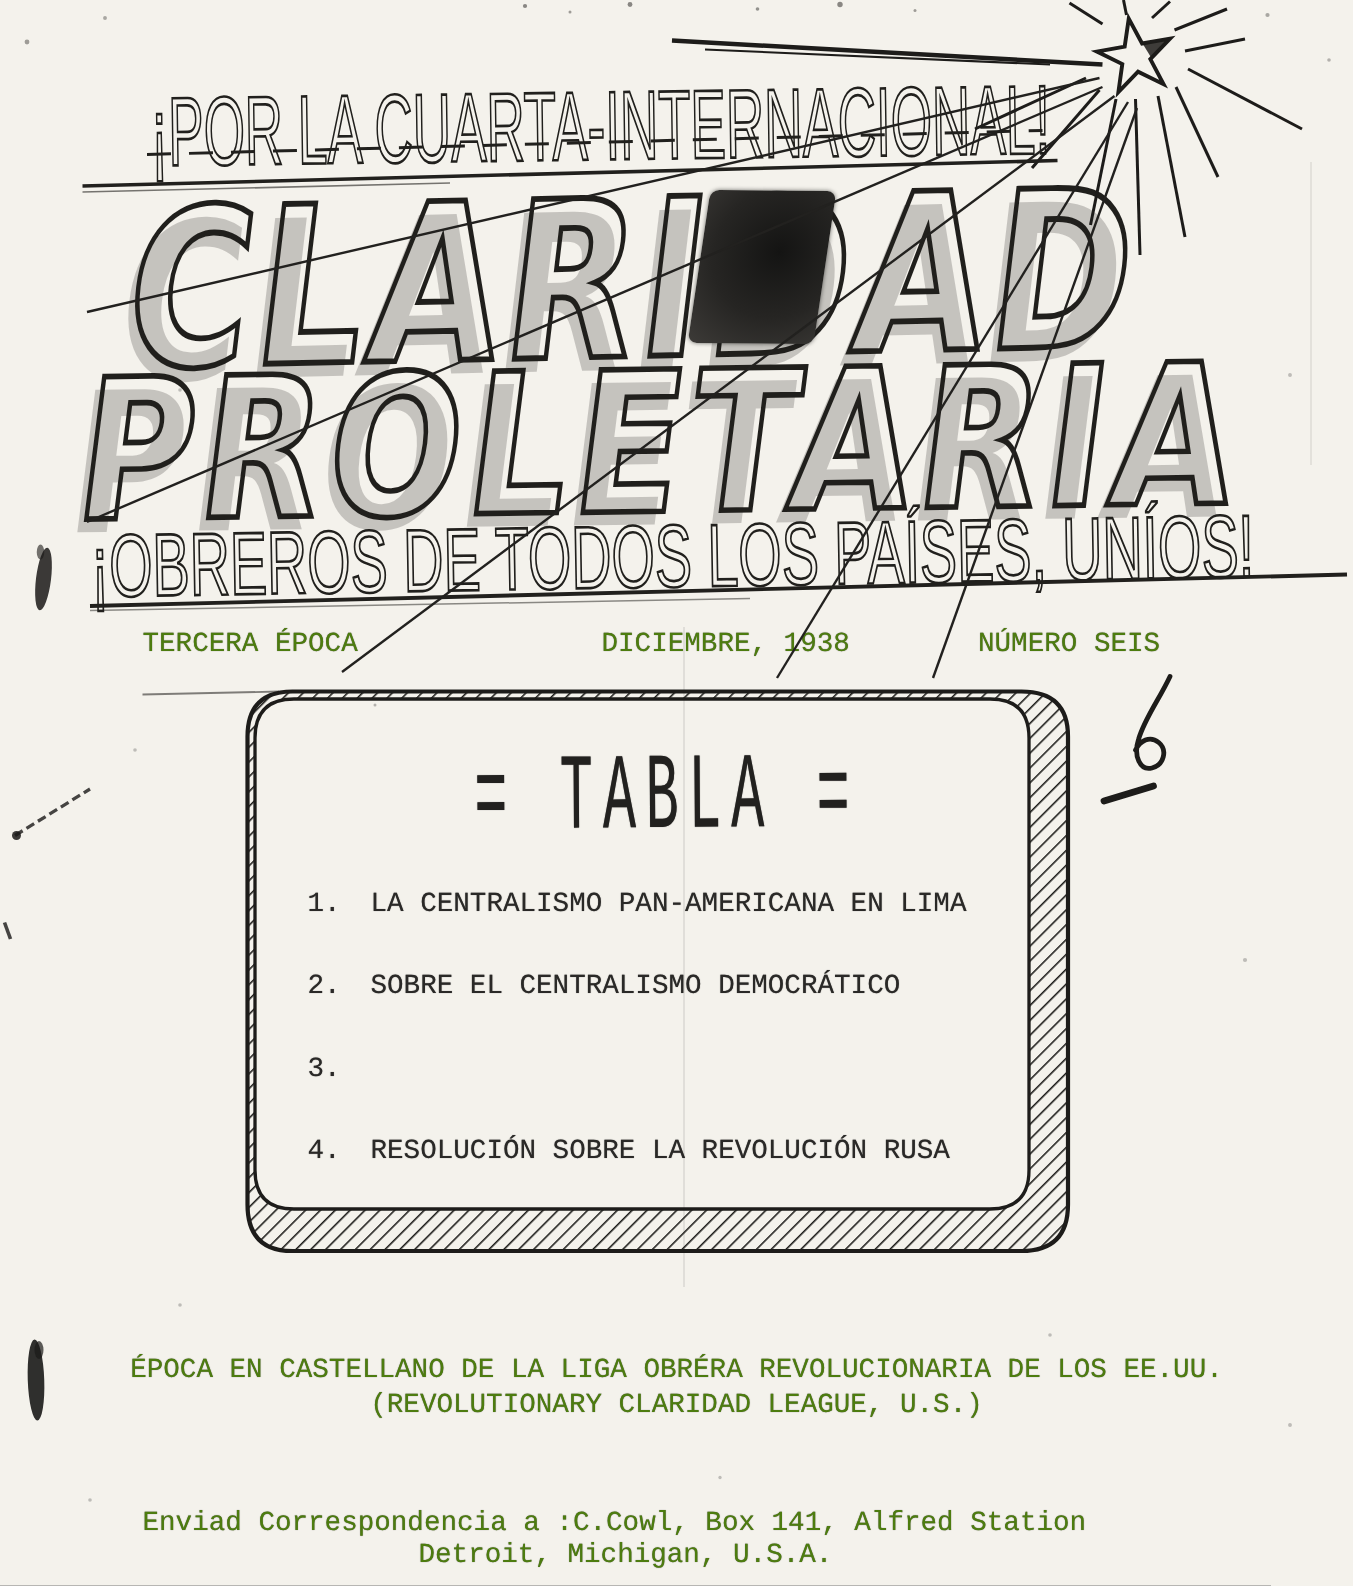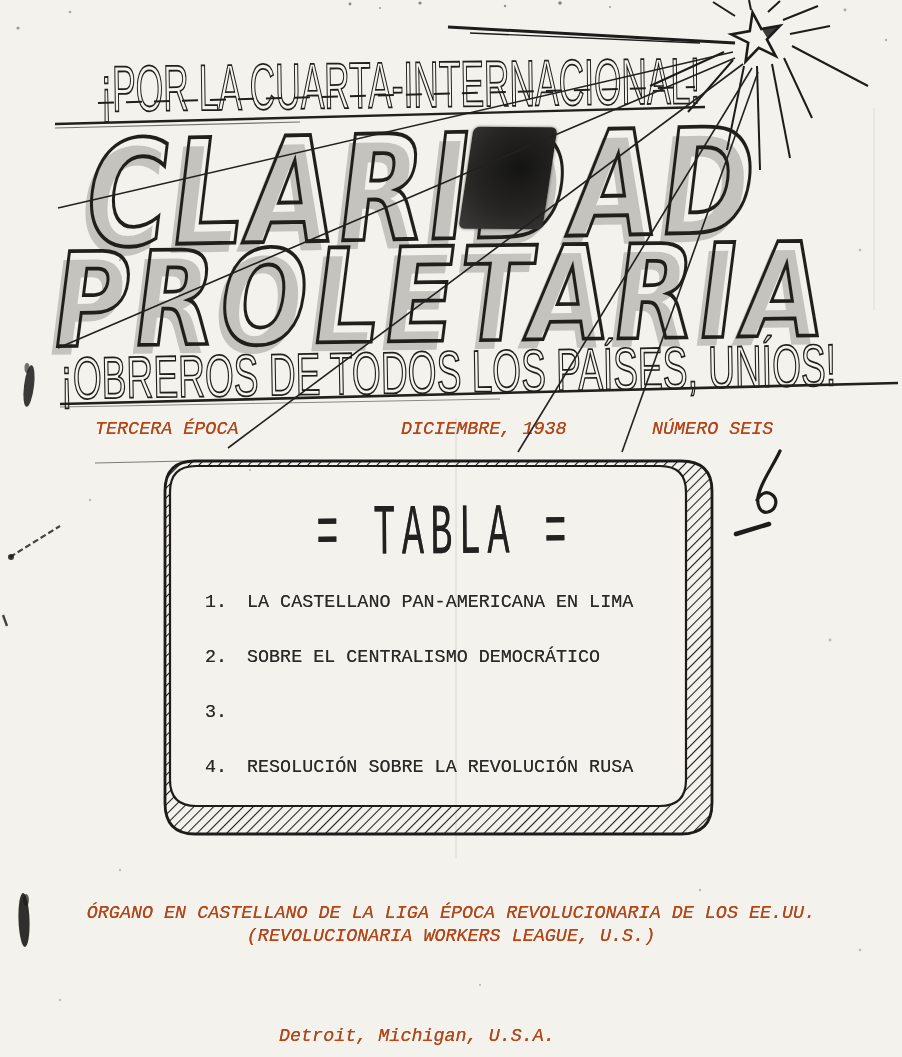--- a/index.html
+++ b/index.html
@@ -5,22 +5,22 @@
   html,body{margin:0;padding:0;background:#888;}
   #page{
     position:relative;width:902px;height:1057px;overflow:hidden;
     background:#f4f2ec;
     font-family:"Liberation Mono","DejaVu Sans Mono",monospace;
     color:#262523;
   }
   
   .tw{
     position:absolute;font-family:"Liberation Mono","DejaVu Sans Mono",monospace;
-    font-size:18.4px;line-height:1;color:#c2410c;letter-spacing:0;
-    text-shadow:0 0 .6px rgba(20,20,20,.65);white-space:pre;font-style:italic;
+    font-size:18.4px;line-height:1;color:#4d7c0f;letter-spacing:0;
+    text-shadow:0 0 .6px rgba(20,20,20,.65);white-space:pre;
   }
   
   .outline-hand{
     position:absolute;font-family:"Liberation Sans","DejaVu Sans",sans-serif;
     font-weight:400;color:transparent;
     -webkit-text-stroke:1.7px #21201d;
     white-space:pre;line-height:1;transform-origin:0 0;
   }
   .slogan-top{left:100px;top:57px;font-size:62px;transform:rotate(-.8deg) scaleX(.57) scaleY(1.05);}
   .slogan-bottom{left:60px;top:349px;font-size:58px;transform:rotate(-1deg) scaleX(.64) scaleY(1.02);}
@@ -84,39 +84,40 @@
     <div class="outline-hand slogan-bottom">¡OBREROS DE TODOS LOS PAÍSES, UNÍOS!</div>
 
     <div class="tw" style="left:95px;top:421px;">TERCERA ÉPOCA</div>
     <div class="tw" style="left:353px;top:421px;margin-left:48px;">DICIEMBRE, 1938</div>
     <div class="tw" style="left:652px;top:421px;">NÚMERO SEIS</div>
 
     <div class="tabla-title">= TABLA =</div>
 
     <div class="toc-row" style="top:594px;">
       <span class="toc-num">1.</span>
-      <span class="toc-text">LA CASTELLANO PAN-AMERICANA EN LIMA</span>
+      <span class="toc-text">LA CENTRALISMO PAN-AMERICANA EN LIMA</span>
     </div>
     <div class="toc-row" style="top:649px;">
       <span class="toc-num">2.</span>
       <span class="toc-text">SOBRE EL CENTRALISMO DEMOCRÁTICO</span>
     </div>
     <div class="toc-row" style="top:704px;">
       <span class="toc-num">3.</span>
     </div>
     <div class="toc-row" style="top:759px;">
       <span class="toc-num">4.</span>
       <span class="toc-text">RESOLUCIÓN SOBRE LA REVOLUCIÓN RUSA</span>
     </div>
 
     <div class="org-block">
-      <div><span class="tw org-inline" style="position:static;">ÓRGANO EN CASTELLANO DE LA LIGA ÉPOCA REVOLUCIONARIA DE LOS EE.UU.</span></div>
-      <div><span class="tw org-inline" style="position:static;">(REVOLUCIONARIA WORKERS LEAGUE, U.S.)</span></div>
-    </div>
-
+      <div><span class="tw org-inline" style="position:static;">ÉPOCA EN CASTELLANO DE LA LIGA OBRÉRA REVOLUCIONARIA DE LOS EE.UU.</span></div>
+      <div><span class="tw org-inline" style="position:static;">(REVOLUTIONARY CLARIDAD LEAGUE, U.S.)</span></div>
+    </div>
+
+    <div class="tw corr1">Enviad Correspondencia a :C.Cowl, Box 141, Alfred Station</div>
     <div class="tw corr2">Detroit, Michigan, U.S.A.</div>
   </div>
 
   <div class="blob-layer">
     <div class="ink-blob"></div>
   </div>
 
   <svg id="art" width="902" height="1057" viewBox="0 0 902 1057">
     <defs>
       <pattern id="hatch" width="7" height="7" patternUnits="userSpaceOnUse" patternTransform="rotate(45)">

